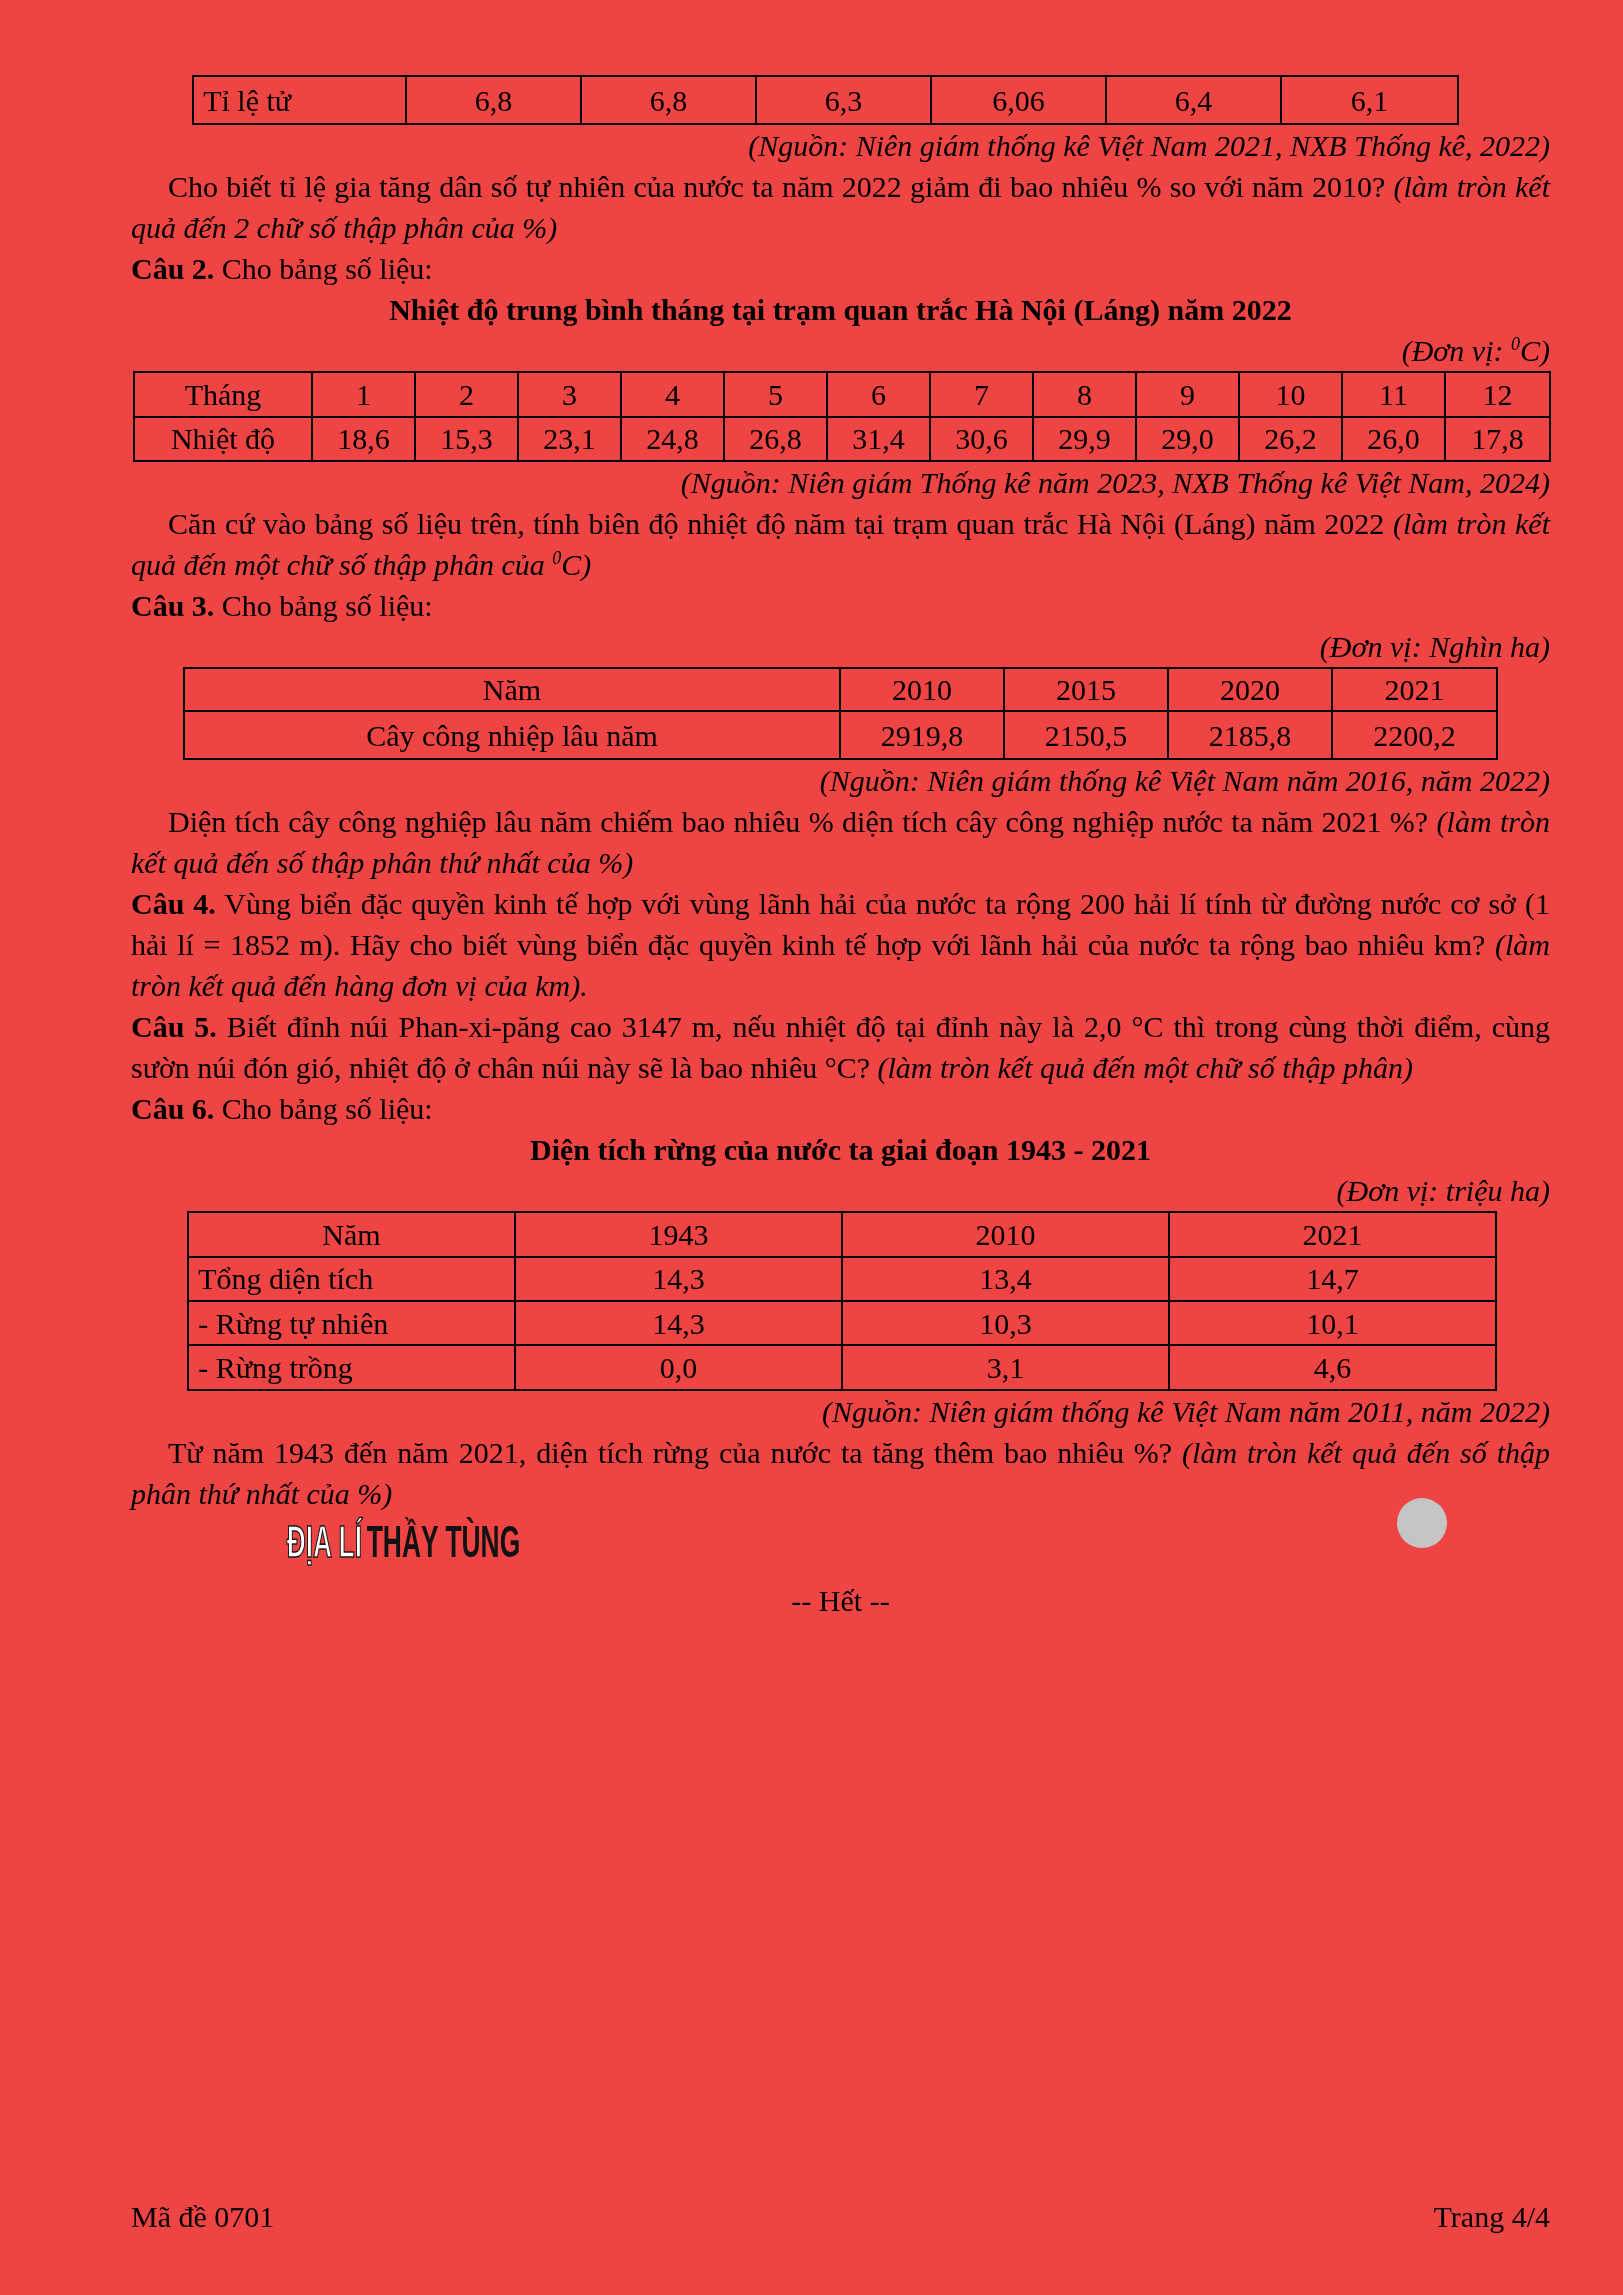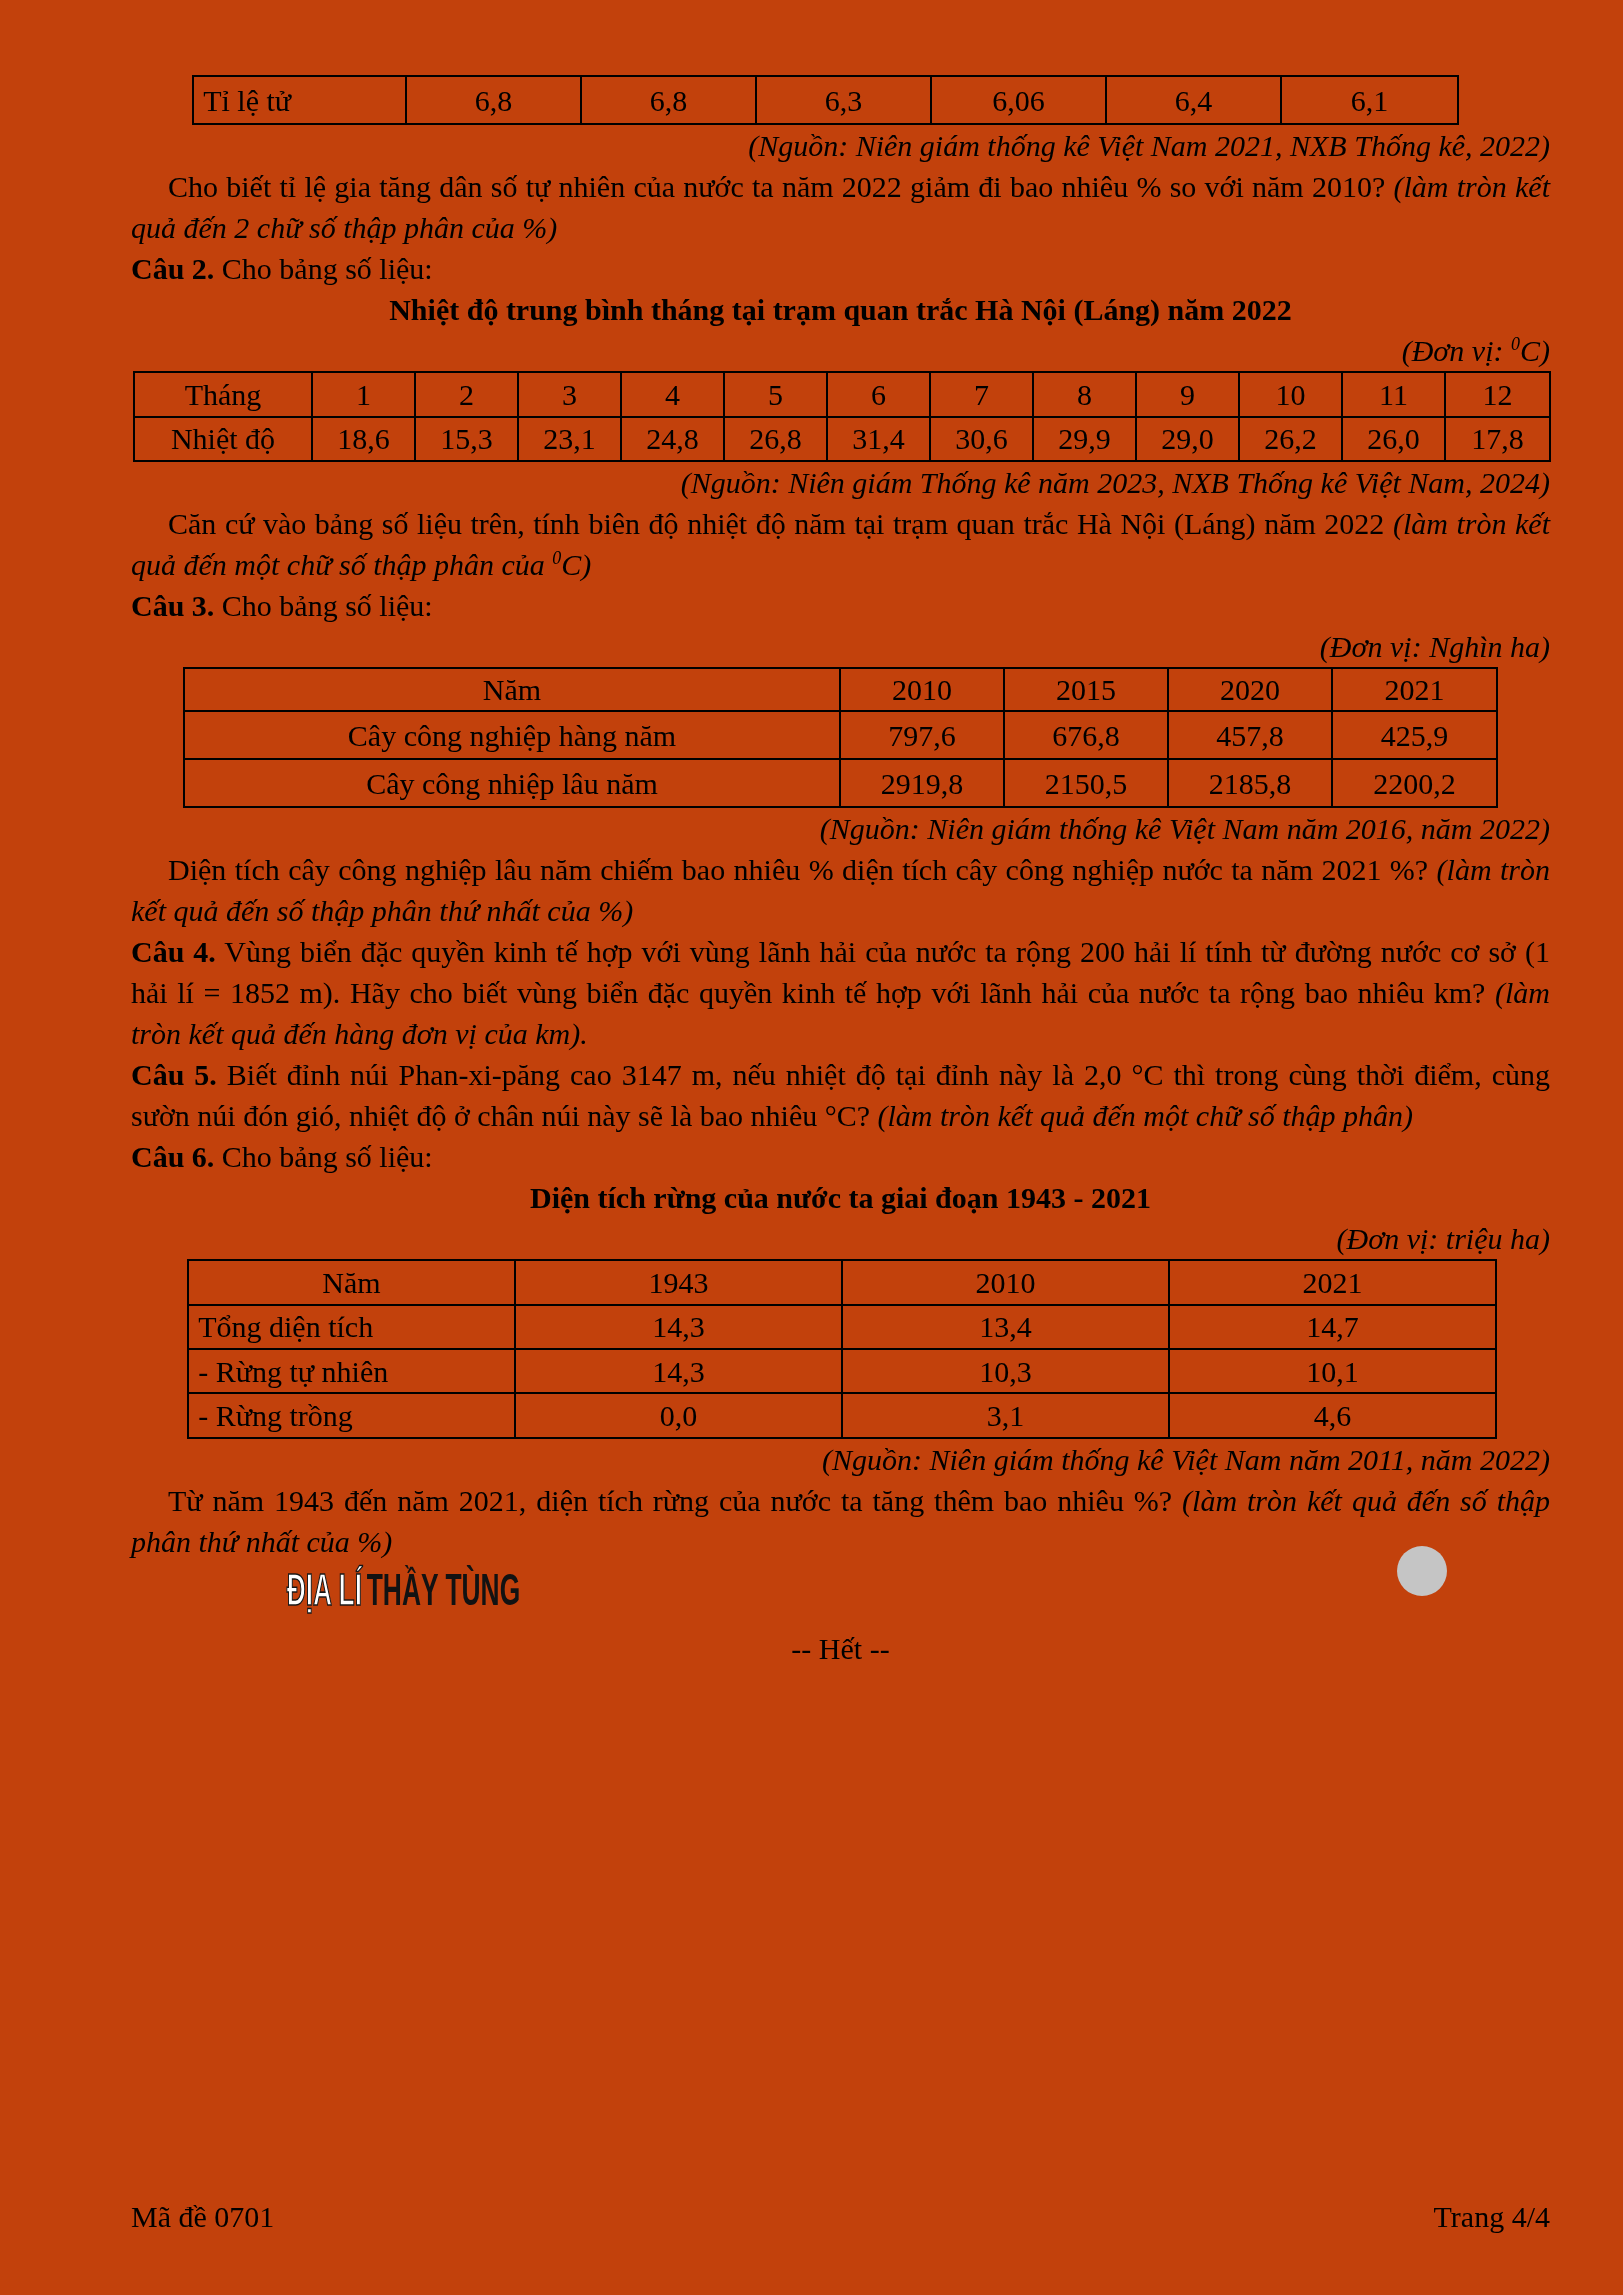--- a/index.html
+++ b/index.html
@@ -1,19 +1,19 @@
 <!DOCTYPE html>
 <html style="font-size:10.5px"><head>
 <meta charset="utf-8">
 <style>
   html,body { margin:0; padding:0; background:#888; }
   .page {
     position:relative;
     width:1623px; height:2295px;
-    background:#c2410c;
+    background:#ef4444;
     color:#000;
     font-family:"Liberation Serif","DejaVu Serif",serif;
     font-size:30px; line-height:41px;
     margin:0 auto;
     overflow:hidden;
   }
   .content { position:absolute; left:131px; right:73px; top:75px; }
   p { margin:0; }
   .q       { text-align:justify; text-indent:37px; }
   .cau     { text-align:left; }
@@ -178,27 +178,20 @@
             <tr>
               <th>Năm</th>
               <th>2010</th>
               <th>2015</th>
               <th>2020</th>
               <th>2021</th>
             </tr>
           </thead>
           <tbody>
             <tr>
-              <td>Cây công nghiệp hàng năm</td>
-              <td>797,6</td>
-              <td>676,8</td>
-              <td>457,8</td>
-              <td>425,9</td>
-            </tr>
-            <tr>
               <td>Cây công nhiệp lâu năm</td>
               <td>2919,8</td>
               <td>2150,5</td>
               <td>2185,8</td>
               <td>2200,2</td>
             </tr>
           </tbody>
         </table>
       </div>
     <p class="source">(Nguồn: Niên giám thống kê Việt Nam năm 2016, năm 2022)</p>

